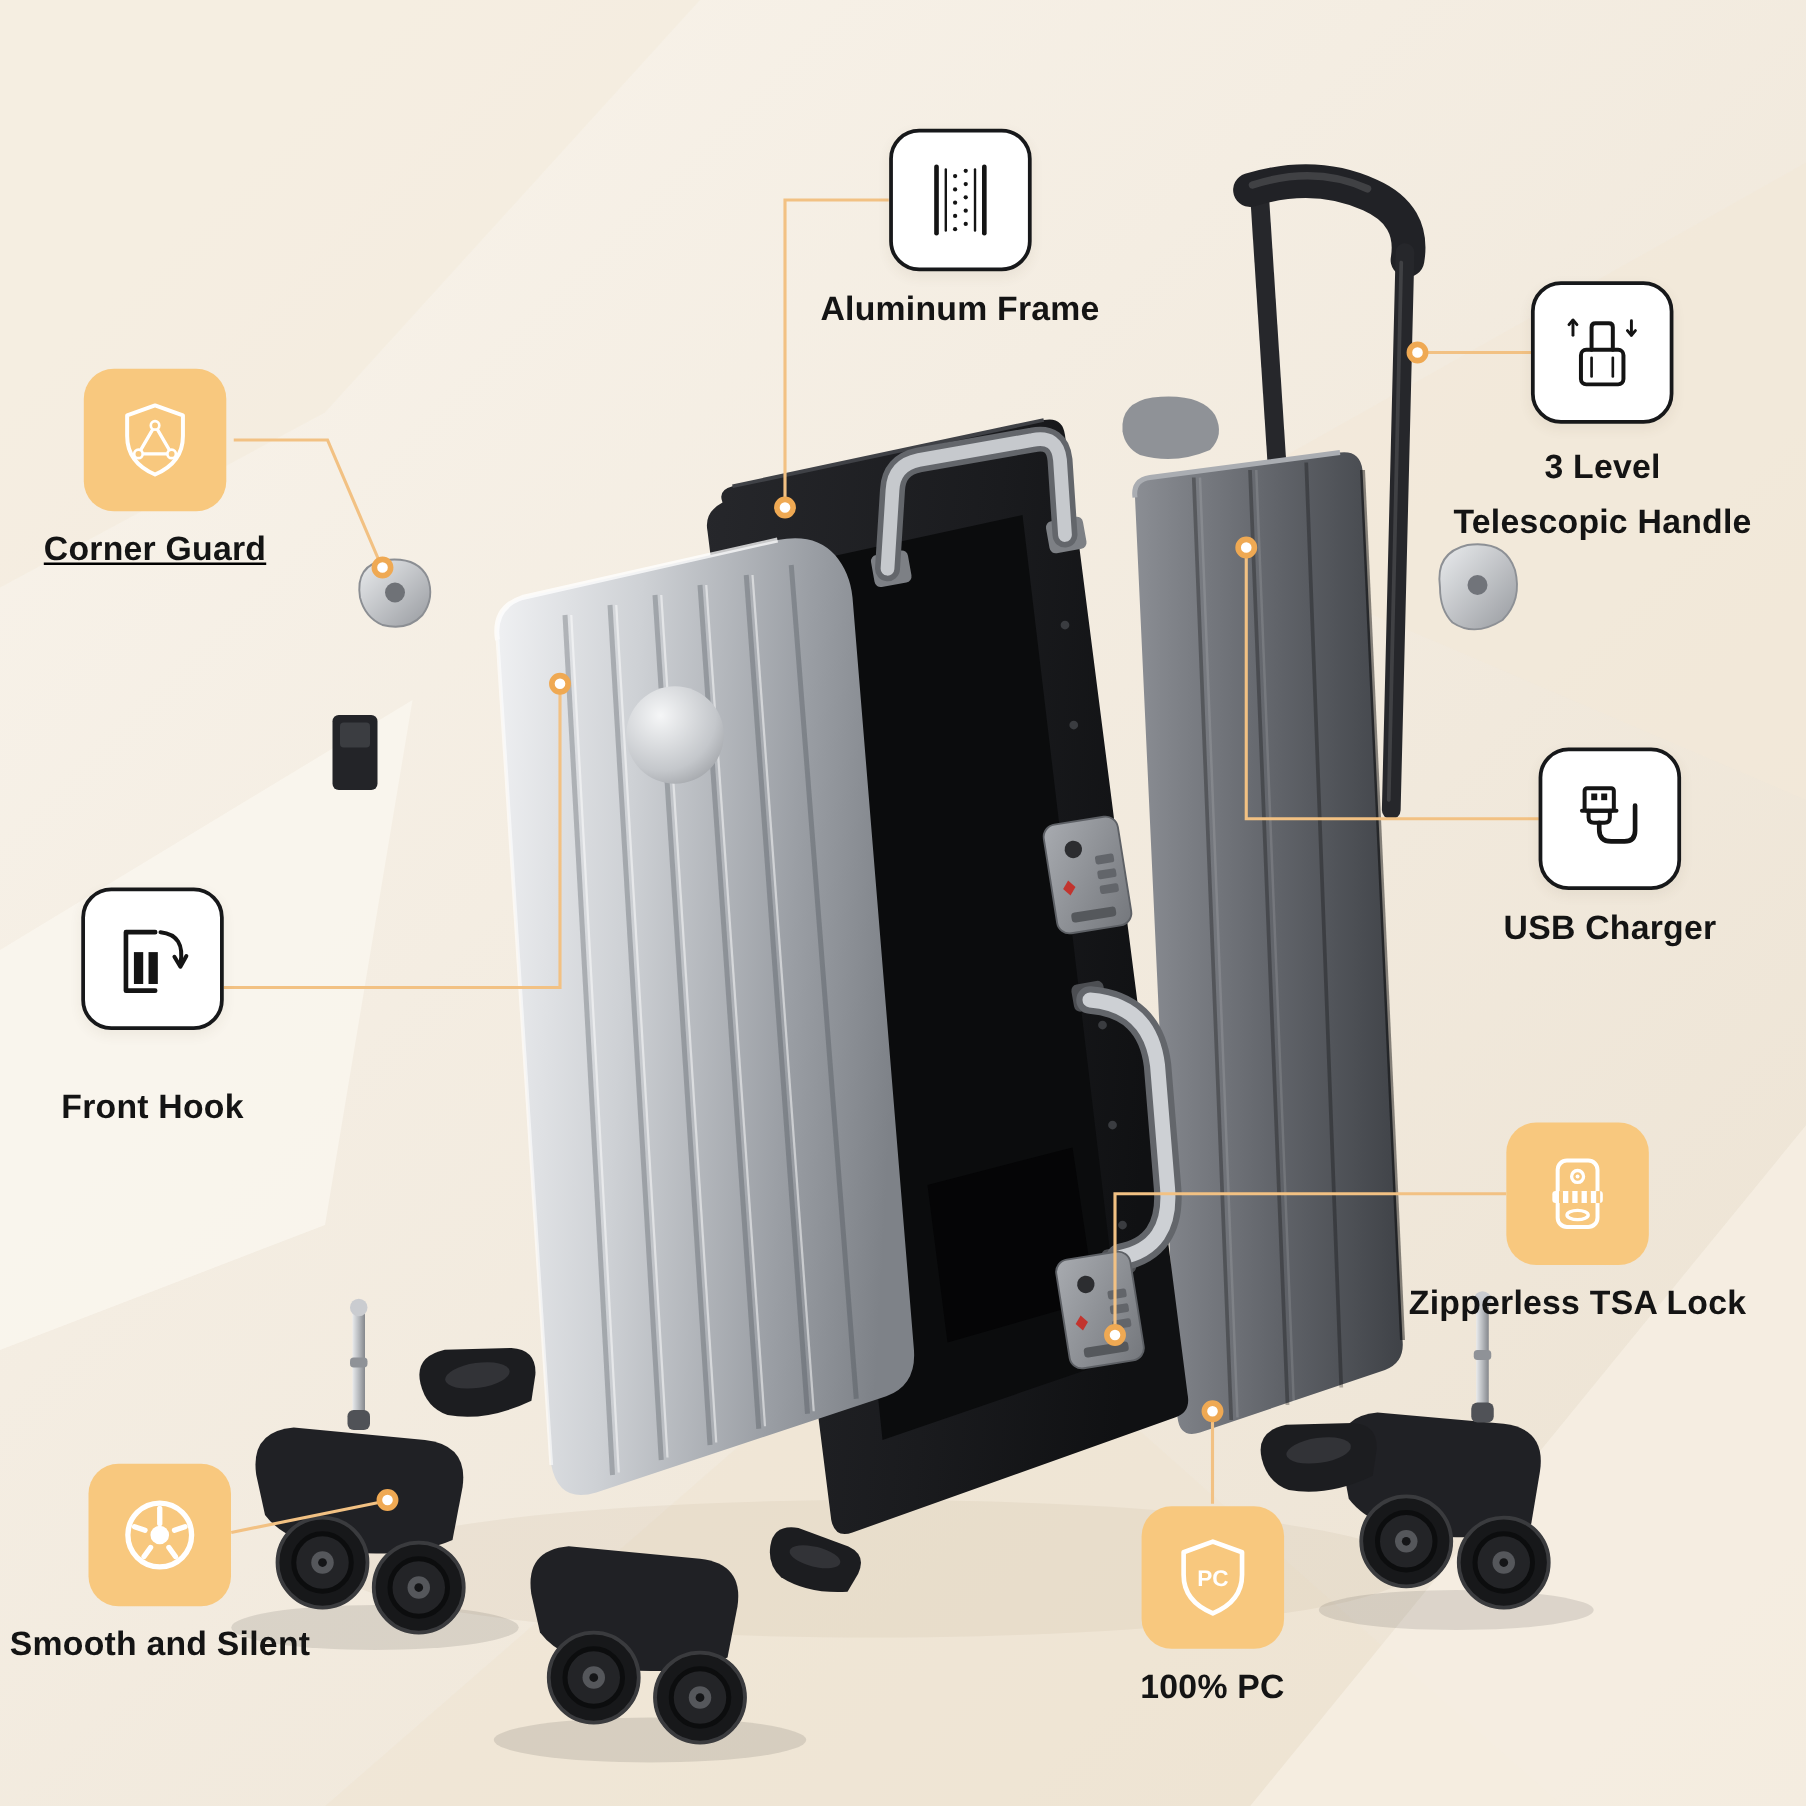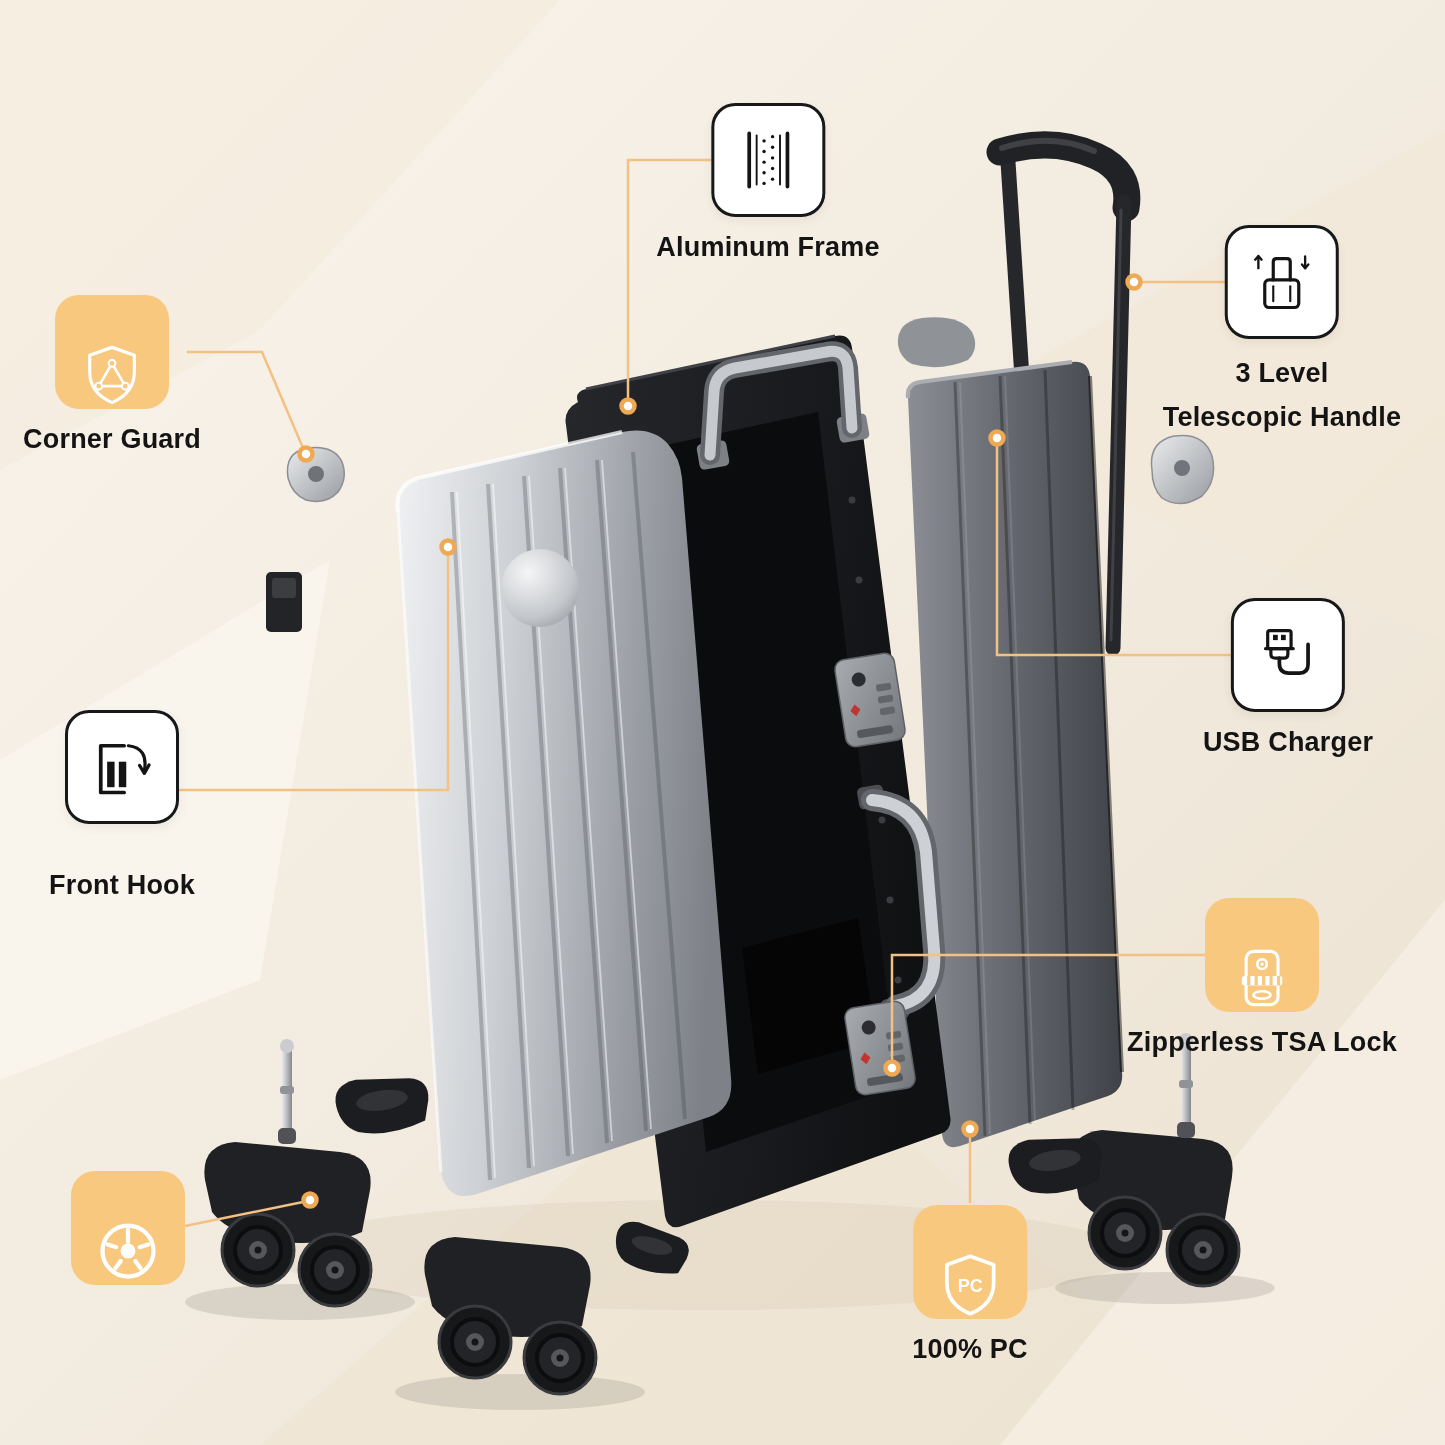--- a/index.html
+++ b/index.html
@@ -23,21 +23,20 @@
     display:flex; align-items:center; justify-content:center;
     flex:0 0 auto;
   }
   .icon-box.outline {
     background:#ffffff;
     border:3.5px solid #17181a;
     box-shadow:0 4px 10px rgba(90,70,40,.07);
   }
   .icon-box.filled {
     background:var(--accent, #F8C87E);
-    align-items:flex-end;
   }
   .callout-label {
     font-size:27px; font-weight:700;
     color:var(--label, #141414);
     white-space:nowrap; text-align:center; line-height:1.3;
     letter-spacing:.2px;
   }
   .connector { fill:none; stroke:var(--line, #F2C183); stroke-width:2.5; }
   .connector-dot { fill:#ffffff; stroke:#EFA953; stroke-width:4.5; }
   .accent-fill { fill:var(--accent, #F8C87E); }
@@ -324,21 +323,21 @@
           <rect x="16" y="30" width="32" height="26" rx="4"></rect>
           <path d="M24,36 V50" stroke-width="2"></path>
           <path d="M40,36 V50" stroke-width="2"></path>
         </g>
       </svg>
     </div>
     <div class="callout-label">3 Level</div>
     <div class="callout-label" style="margin-top:-8px">Telescopic Handle</div>
   </div>
 
-  <div class="callout" style="left:112px; top:295px;">
+  <div class="callout" style="left:124px; top:295px;text-decoration:underline;">
     <div class="icon-box filled">
       <svg width="68" height="68" viewBox="0 0 64 64" fill="none">
         <path d="M32,6 L53,13.5 V29 Q53,49 32,58 Q11,49 11,29 V13.5 Z" stroke="#ffffff" stroke-width="3" stroke-linejoin="round"></path>
         <path d="M32,21 L44.5,42.5 H19.5 Z" stroke="#ffffff" stroke-width="2.5" stroke-linejoin="round"></path>
         <circle class="accent-fill" cx="32" cy="21" r="3.2" stroke="#ffffff" stroke-width="2"></circle>
         <circle class="accent-fill" cx="44.5" cy="42.5" r="3.2" stroke="#ffffff" stroke-width="2"></circle>
         <circle class="accent-fill" cx="19.5" cy="42.5" r="3.2" stroke="#ffffff" stroke-width="2"></circle>
       </svg>
     </div>
     <div class="callout-label">Corner Guard</div>
@@ -402,20 +401,21 @@
         <circle cx="32" cy="32" r="7" fill="#ffffff"></circle>
         <g stroke="#ffffff" stroke-width="4" stroke-linecap="round">
           <path d="M32,23.5 L32,12"></path>
           <path d="M20.9,28.4 L13,25.8"></path>
           <path d="M25.1,41.4 L20.2,48.2"></path>
           <path d="M38.9,41.4 L43.8,48.2"></path>
           <path d="M43.1,28.4 L51,25.8"></path>
         </g>
       </svg>
     </div>
+    <div class="callout-label">Smooth and Silent</div>
   </div>
 
   <div class="callout" style="left:970px; top:1205px;">
     <div class="icon-box filled">
       <svg width="68" height="68" viewBox="0 0 64 64" fill="none">
         <path d="M32,5 L54,13 V30 Q54,50 32,59 Q10,50 10,30 V13 Z" stroke="#ffffff" stroke-width="3.5" stroke-linejoin="round"></path>
         <text x="32" y="38.5" text-anchor="middle" font-size="17" font-weight="bold" fill="#ffffff" font-family="Liberation Sans, sans-serif">PC</text>
       </svg>
     </div>
     <div class="callout-label">100% PC</div>

